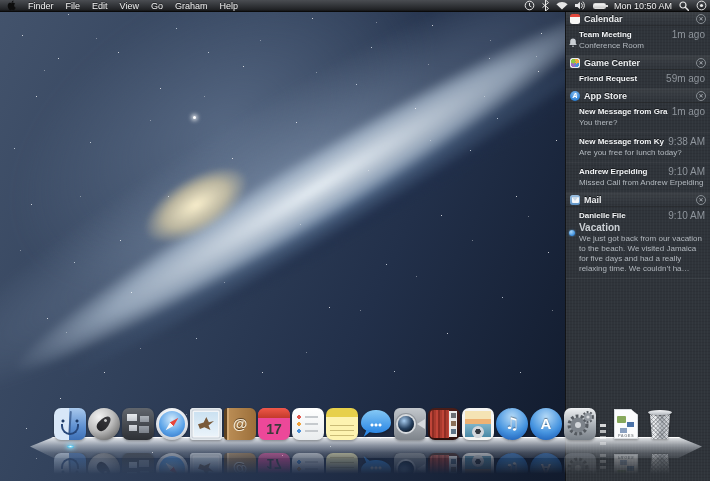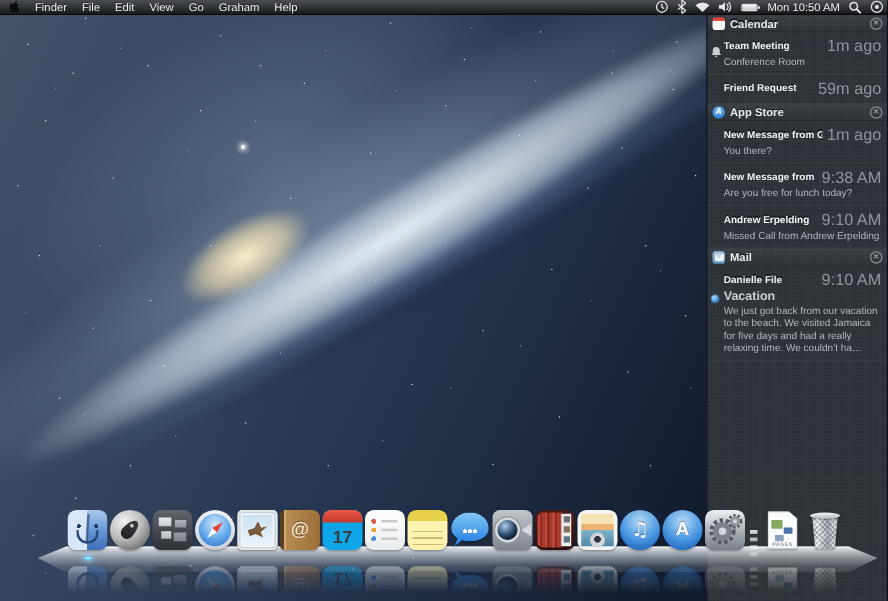--- a/index.html
+++ b/index.html
@@ -70,21 +70,21 @@
     background:linear-gradient(rgba(255,255,255,.055),rgba(255,255,255,0));
     border-top:1px solid rgba(255,255,255,.06);border-bottom:1px solid rgba(0,0,0,.3);}
   .nc-app{flex:1;font-size:9px;font-weight:bold;color:#eceef0;text-shadow:0 -1px 0 rgba(0,0,0,.65);
     white-space:nowrap;overflow:hidden;}
   .nc-close{width:10px;height:10px;border:1px solid #878d93;border-radius:50%;flex:none;
     color:#b9bfc5;font-size:6px;line-height:8px;text-align:center;cursor:default;}
   .nc-item{position:relative;padding:3px 5px 4px 13px;border-bottom:1px solid rgba(255,255,255,.05);}
   .nc-title-row{display:flex;align-items:center;}
   .nc-title{flex:1;font-size:8px;font-weight:bold;color:#f3f5f7;white-space:nowrap;overflow:hidden;
     text-shadow:0 -1px 0 rgba(0,0,0,.6);}
-  .nc-time{font-size:13px;color:#8f959c;margin-left:4px;white-space:nowrap;}
+  .nc-time{font-size:10px;color:#8f959c;margin-left:4px;white-space:nowrap;}
   .nc-sub{font-size:10px;font-weight:bold;color:#ccd1d6;margin-top:1px;}
   .nc-body{font-size:8px;line-height:10px;color:#b2b8be;margin-top:1px;}
   .nc-bell{position:absolute;left:3px;top:7px;display:block;}
   .nc-dot{position:absolute;left:3px;top:23px;width:6px;height:6px;border-radius:50%;
     background:radial-gradient(circle at 35% 30%,#a8d6f8,#3b8ede 70%,#2a6fc0);
     box-shadow:0 0 2px rgba(90,170,240,.8);}
   .ai{position:relative;width:10px;height:10px;margin-right:4px;border-radius:2.5px;flex:none;}
   .ai-calendar{background:linear-gradient(180deg,#e2483c 0 3px,#f7f7f5 3px);}
   .ai-gamecenter{background:#ececec;background-image:
     radial-gradient(circle 2.4px at 3.2px 3.2px,#8ec641 97%,transparent),
@@ -155,21 +155,21 @@
   .di-mail{border-radius:4px;background:#f2f5f8;box-shadow:inset 0 0 0 1.5px #e2e7ec,inset 0 0 0 2.5px #c9d0d7;}
   .di-mail::before{content:"";position:absolute;inset:4px;background:linear-gradient(#cbe1f1,#eaf3fa);}
   .di-mail::after{content:"";position:absolute;left:8px;top:9px;width:16px;height:13px;background:#7a5a3a;
     clip-path:polygon(0 55%,35% 42%,52% 0,68% 40%,100% 30%,66% 66%,78% 100%,40% 78%,12% 92%);}
 
   .di-contacts{border-radius:4px 6px 6px 4px;
     background:linear-gradient(90deg,#5e411f 0 3px,#d2a873 3px 5px,#b98c54 5px,#9c6f3a 100%);}
   .di-contacts::after{content:"@";position:absolute;inset:0;text-align:center;line-height:32px;
     color:#f3e6cf;font-weight:bold;font-size:15px;text-shadow:0 -1px 0 rgba(0,0,0,.45);}
 
-  .di-calendar{background:#0ea5e9;}
+  .di-calendar{background:#ec4899;}
   .di-calendar::before{content:"";position:absolute;left:0;right:0;top:0;height:10px;
     border-radius:7px 7px 0 0;background:linear-gradient(#ef5848,#c23a2b);}
   .cal-day{position:absolute;left:0;right:0;bottom:1px;text-align:center;
     font-size:14px;font-weight:bold;color:#3b3b3b;line-height:20px;}
 
   .di-reminders{background-color:#fff;background-image:
     radial-gradient(circle 2px at 7px 9px,#e2574c 97%,transparent),
     radial-gradient(circle 2px at 7px 16px,#f2a33c 97%,transparent),
     radial-gradient(circle 2px at 7px 23px,#4a90d9 97%,transparent),
     linear-gradient(#c6cace,#c6cace),linear-gradient(#c6cace,#c6cace),linear-gradient(#c6cace,#c6cace),
@@ -271,20 +271,25 @@
             <path d="M4 .5c1.8 0 2.8 1.3 2.8 3v2l1 1.5H.2l1-1.5v-2c0-1.7 1-3 2.8-3z" fill="#c9ced3"></path>
             <circle cx="4" cy="8.2" r="0.8" fill="#c9ced3"></circle>
           </svg></span>
       <div class="nc-title-row">
         <span class="nc-title">Team Meeting</span>
         <span class="nc-time">1m ago</span>
       </div>
       <div class="nc-body">Conference Room</div>
     </div>
 
+    <div class="nc-header">
+      <i class="ai ai-gamecenter"></i>
+      <span class="nc-app">Game Center</span>
+      <span class="nc-close">✕</span>
+    </div>
     <div class="nc-item">
       <div class="nc-title-row">
         <span class="nc-title">Friend Request</span>
         <span class="nc-time">59m ago</span>
       </div>
     </div>
 
     <div class="nc-header">
       <i class="ai ai-appstore"></i>
       <span class="nc-app">App Store</span>

